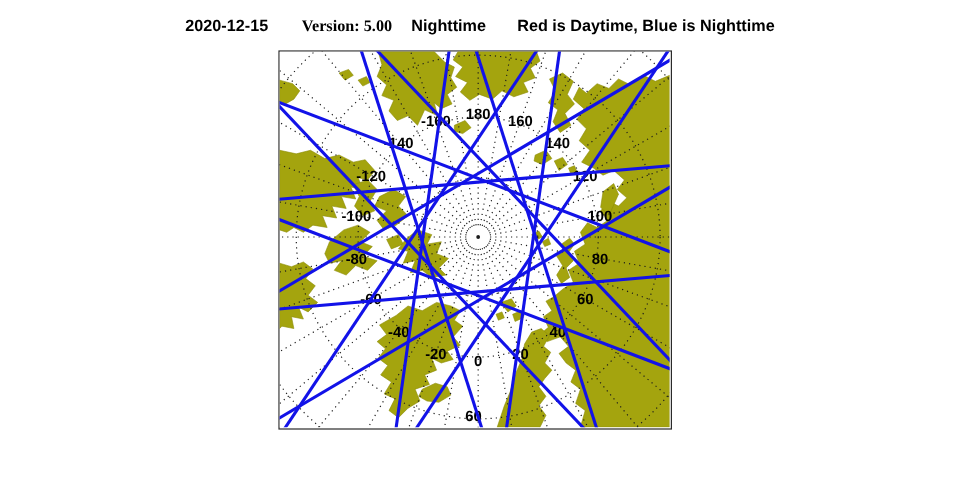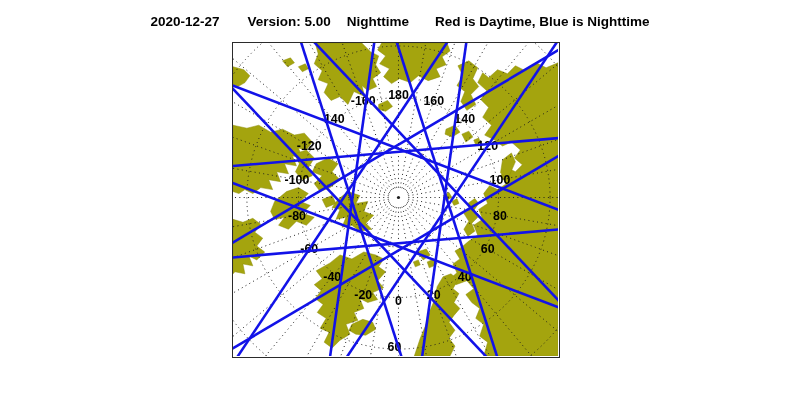--- a/index.html
+++ b/index.html
@@ -1,33 +1,33 @@
 <!DOCTYPE html>
 <html><head>
 <meta charset="utf-8">
 <style>
   html,body{margin:0;padding:0;background:#ffffff;}
   #stage{position:relative;width:800px;height:400px;background:#ffffff;overflow:hidden;
          font-family:"Liberation Sans",sans-serif;}
   #title-bar{position:absolute;top:14px;left:0;width:800px;text-align:center;
              font-weight:bold;font-size:13.5px;color:#000;white-space:nowrap;}
   #title-bar .seg{display:inline-block;}
-  #title-bar .g1{margin-left:28px;}
+  #title-bar .g1{margin-left:28px;font-family:Liberation Serif, serif;}
   #title-bar .g2{margin-left:16px;}
   #title-bar .g3{margin-left:26px;}
   #map-frame{position:absolute;left:232px;top:42px;width:328px;height:316px;
              background:#ffffff;border:1.6px solid #2b2b2b;box-sizing:border-box;}
   #map-svg{position:absolute;left:0;top:0;}
 </style>
 </head>
 <body>
 
 <div id="stage">
   <div id="title-bar">
-    <span class="seg">2020-12-27</span><span class="seg g1">Version: 5.00</span><span class="seg g2">Nighttime</span><span class="seg g3">Red is Daytime, Blue is Nighttime</span>
+    <span class="seg">2020-12-15</span><span class="seg g1">Version: 5.00</span><span class="seg g2">Nighttime</span><span class="seg g3">Red is Daytime, Blue is Nighttime</span>
   </div>
 
   <div id="map-frame">
     <svg id="map-svg" width="325" height="313" viewBox="0 0 328 316" preserveAspectRatio="none">
         <rect x="0" y="0" width="328" height="316" fill="#ffffff"></rect>
         <path d="M0,24 L11,27 L17,33 L12,40 L5,44 L0,42 Z" fill="#A4A40E" stroke="#8c8c08" stroke-width="0.5"></path>
         <path d="M83,0 L130,0 L139,9 L147,13 L144,22 L149,30 L141,36 L145,44 L136,48 L130,43 L133,54 L122,49 L116,62 L108,54 L99,58 L92,50 L96,41 L86,37 L90,28 L82,21 L86,11 Z" fill="#A4A40E" stroke="#8c8c08" stroke-width="0.5"></path>
         <path d="M50,18 L58,15 L62,20 L55,24 Z" fill="#A4A40E" stroke="#8c8c08" stroke-width="0.5"></path>
         <path d="M66,24 L73,21 L76,26 L70,29 Z" fill="#A4A40E" stroke="#8c8c08" stroke-width="0.5"></path>
         <path d="M150,0 L216,0 L219,8 L211,14 L215,22 L205,26 L209,34 L197,38 L187,33 L179,40 L168,36 L160,41 L152,34 L158,26 L148,21 L154,13 L146,7 Z" fill="#A4A40E" stroke="#8c8c08" stroke-width="0.5"></path>

